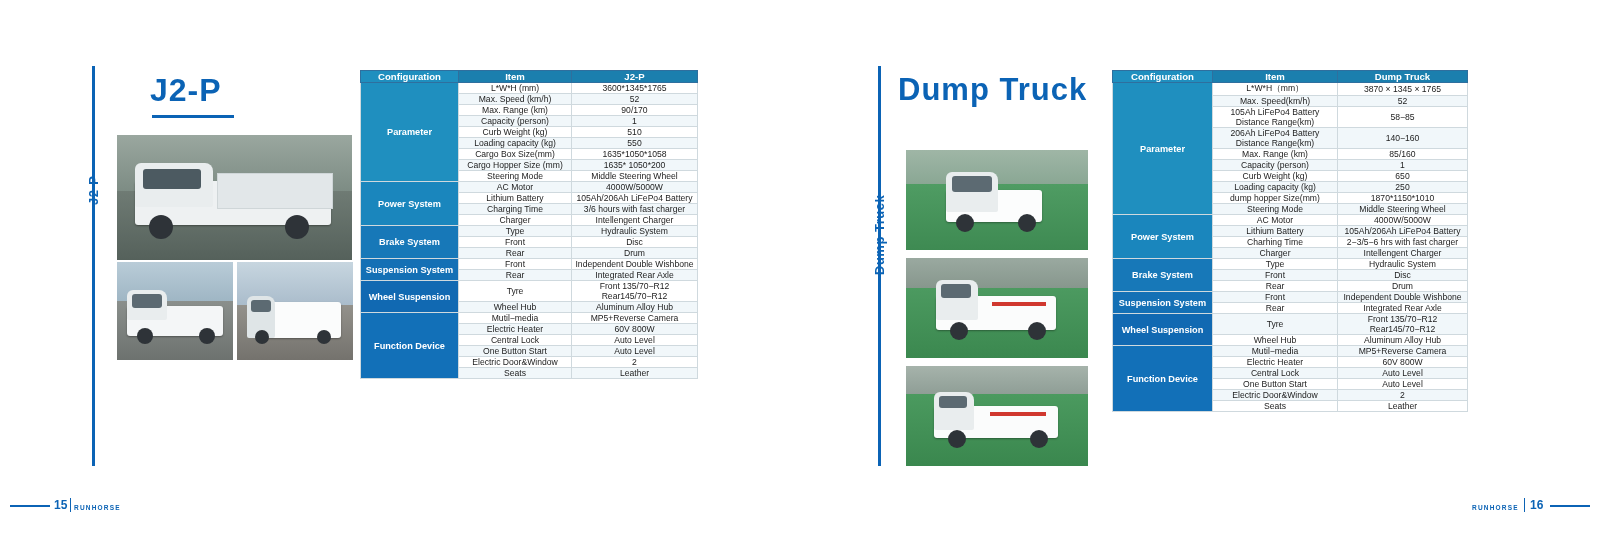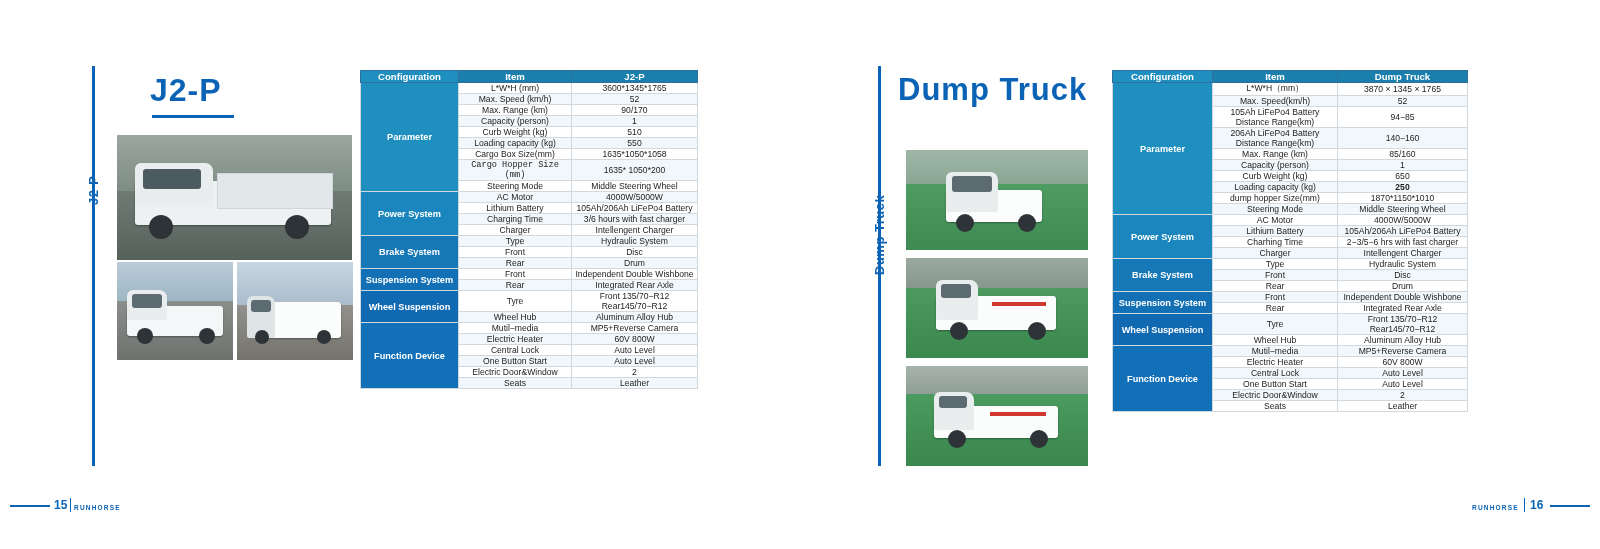--- a/index.html
+++ b/index.html
@@ -146,21 +146,21 @@
         </tr>
         <tr class="row-alt">
           <td style="white-space: pre-line;">Loading capacity (kg)</td>
           <td style="white-space: pre-line;">550</td>
         </tr>
         <tr class="row-plain">
           <td style="white-space: pre-line;">Cargo Box Size(mm)</td>
           <td style="white-space: pre-line;">1635*1050*1058</td>
         </tr>
         <tr class="row-alt">
-          <td style="white-space: pre-line; font-family: Liberation Mono, monospace;">Cargo Hopper Size (mm)</td>
+          <td style="white-space: pre-line;">Cargo Hopper Size (mm)</td>
           <td style="white-space: pre-line;">1635* 1050*200</td>
         </tr>
         <tr class="row-plain">
           <td style="white-space: pre-line;">Steering Mode</td>
           <td style="white-space: pre-line;">Middle Steering Wheel</td>
         </tr>
         <tr class="row-alt">
           <td class="grp" rowspan="4" style="background: rgb(26, 134, 189);">Power System</td>
           <td style="white-space: pre-line;">AC Motor</td>
           <td style="white-space: pre-line;">4000W/5000W</td>
@@ -301,42 +301,42 @@
           <td style="white-space: pre-line;">L*W*H（mm）</td>
           <td style="white-space: pre-line;">3870 × 1345 × 1765</td>
         </tr>
         <tr class="row-alt">
           <td style="white-space: pre-line;">Max. Speed(km/h)</td>
           <td style="white-space: pre-line;">52</td>
         </tr>
         <tr class="row-plain">
           <td style="white-space: pre-line;">105Ah LiFePo4 Battery
 Distance Range(km)</td>
-          <td style="white-space: pre-line;">94−85</td>
+          <td style="white-space: pre-line;">58−85</td>
         </tr>
         <tr class="row-alt">
           <td style="white-space: pre-line;">206Ah LiFePo4 Battery
 Distance Range(km)</td>
           <td style="white-space: pre-line;">140−160</td>
         </tr>
         <tr class="row-plain">
           <td style="white-space: pre-line;">Max. Range (km)</td>
           <td style="white-space: pre-line;">85/160</td>
         </tr>
         <tr class="row-alt">
           <td style="white-space: pre-line;">Capacity (person)</td>
           <td style="white-space: pre-line;">1</td>
         </tr>
         <tr class="row-plain">
           <td style="white-space: pre-line;">Curb Weight (kg)</td>
           <td style="white-space: pre-line;">650</td>
         </tr>
         <tr class="row-alt">
           <td style="white-space: pre-line;">Loading capacity (kg)</td>
-          <td style="white-space: pre-line; font-weight: bold;">250</td>
+          <td style="white-space: pre-line;">250</td>
         </tr>
         <tr class="row-plain">
           <td style="white-space: pre-line;">dump hopper Size(mm)</td>
           <td style="white-space: pre-line;">1870*1150*1010</td>
         </tr>
         <tr class="row-alt">
           <td style="white-space: pre-line;">Steering Mode</td>
           <td style="white-space: pre-line;">Middle Steering Wheel</td>
         </tr>
         <tr class="row-plain">

